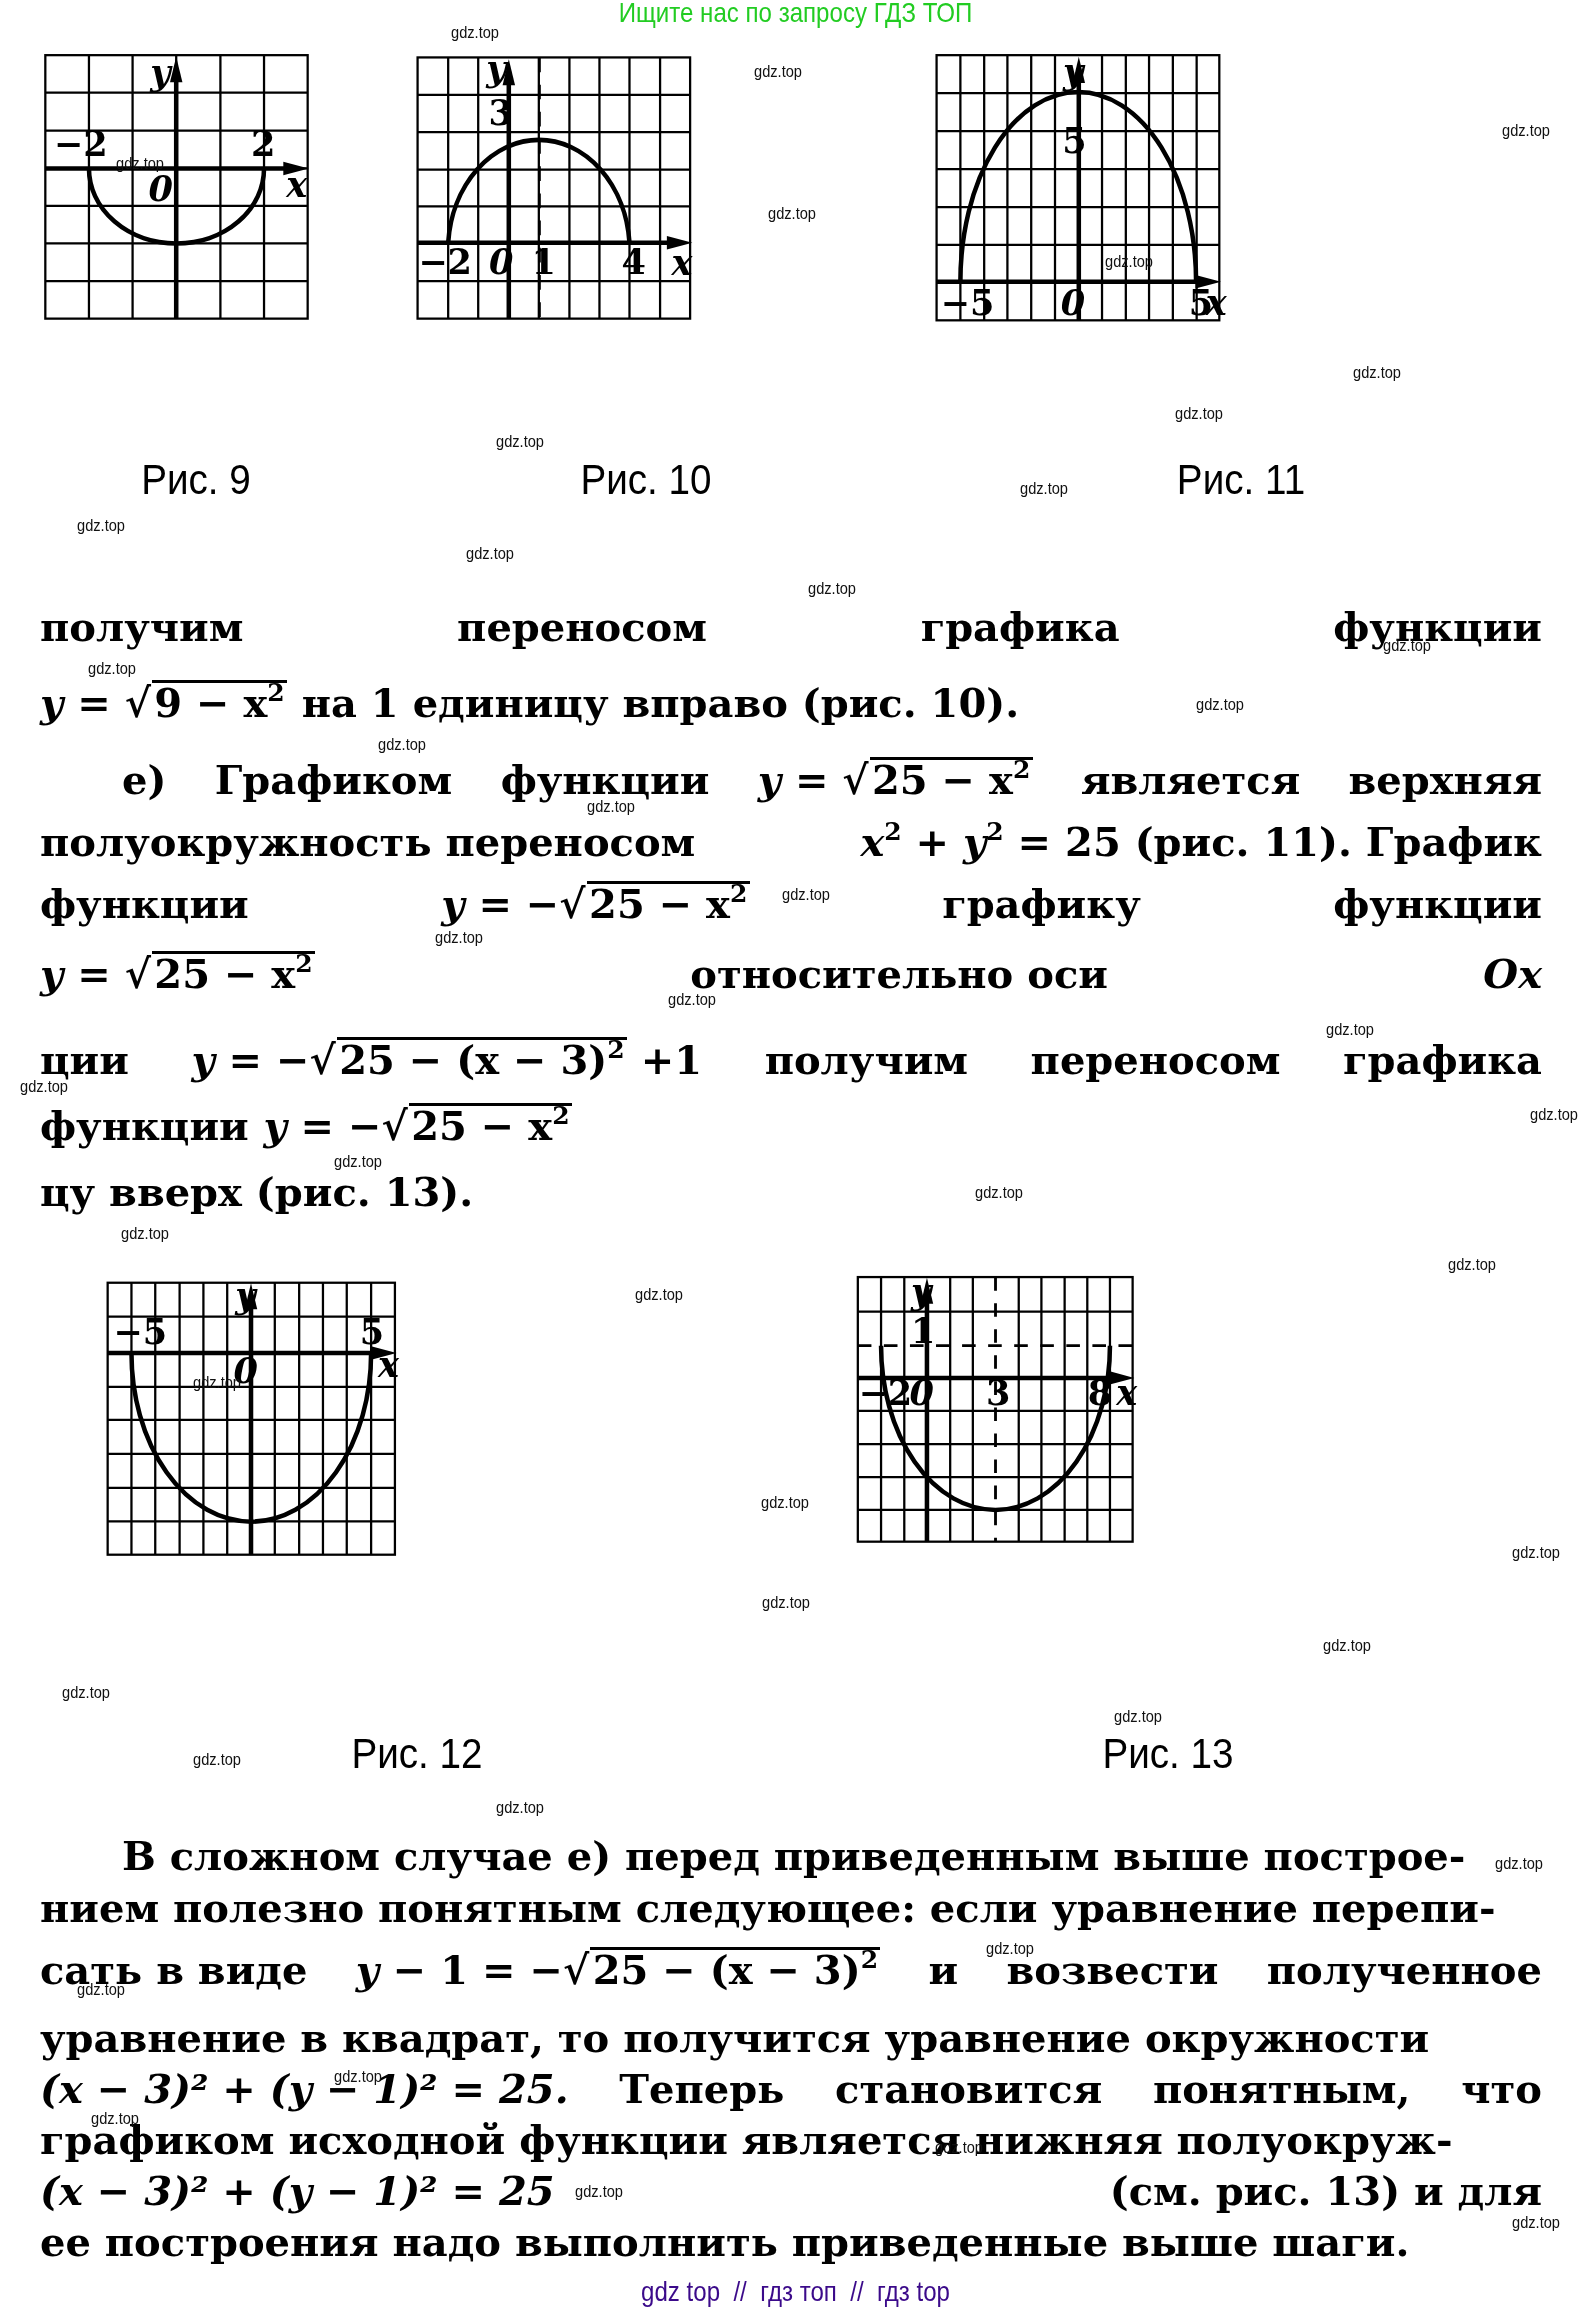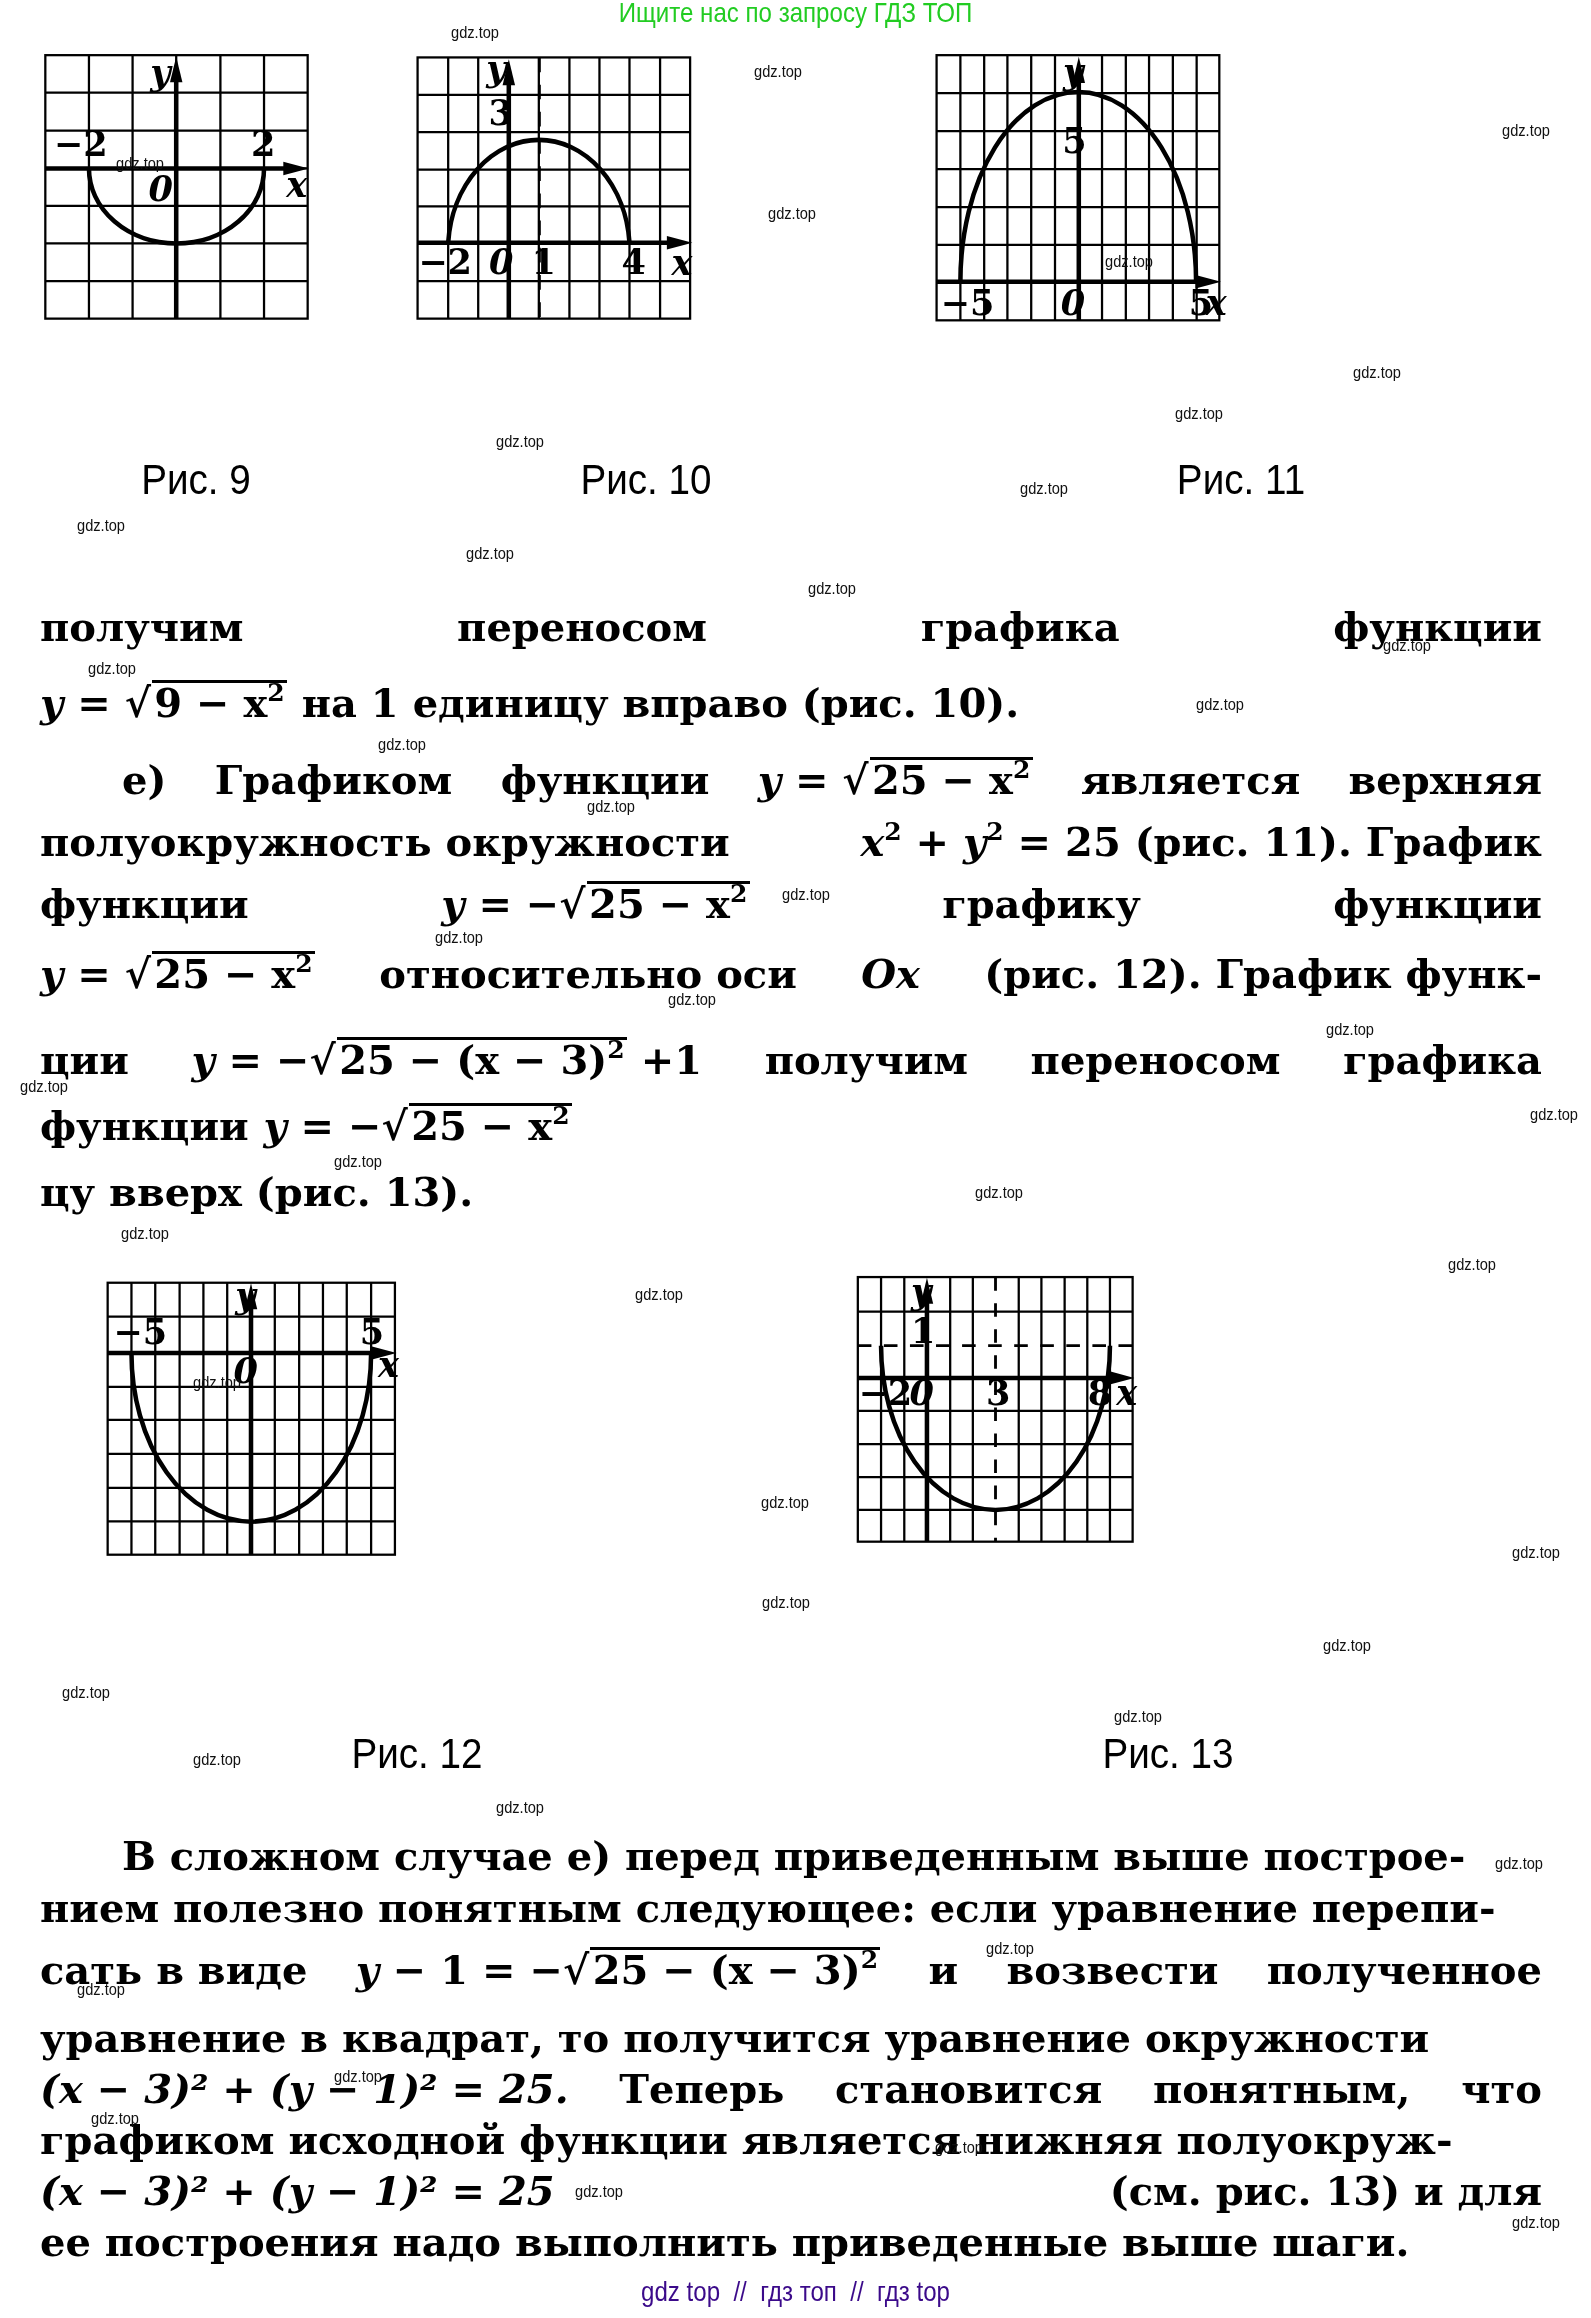--- a/index.html
+++ b/index.html
@@ -105,34 +105,33 @@
 </div>
 <div class="line indent" style="top:754px">
   <span>е)</span>
     <span>Графиком</span>
     <span>функции</span>
   <span><span class="m">y</span><span> = </span>√<span class="sqrt"><span>25 − x</span><sup>2</sup></span></span>
   <span>является</span>
     <span>верхняя</span>
 </div>
 <div class="line" style="top:816px">
-  <span>полуокружность окружности</span>
+  <span>полуокружность переносом</span>
   <span><span class="m">x</span><sup>2</sup><span> + </span><span class="m">y</span><sup>2</sup><span> = 25 (рис. 11). График</span></span>
 </div>
 <div class="line" style="top:878px">
   <span>функции</span>
   <span><span class="m">y</span><span> = −</span>√<span class="sqrt"><span>25 − x</span><sup>2</sup></span></span>
     <span>графику</span>
     <span>функции</span>
 </div>
 <div class="line" style="top:948px">
   <span><span class="m">y</span><span> = </span>√<span class="sqrt"><span>25 − x</span><sup>2</sup></span></span>
   <span>относительно оси</span>
     <span class="m">Ox</span>
-    <span>(рис. 12). График функ-</span>
 </div>
 <div class="line" style="top:1034px">
   <span>ции</span>
   <span><span class="m">y</span><span> = −</span>√<span class="sqrt"><span>25 − (x − 3)</span><sup>2</sup></span><span> +1</span></span>
   <span>получим</span>
     <span>переносом</span>
     <span>графика</span>
 </div>
 <div class="line left" style="top:1100px">
   <span>функции</span>

